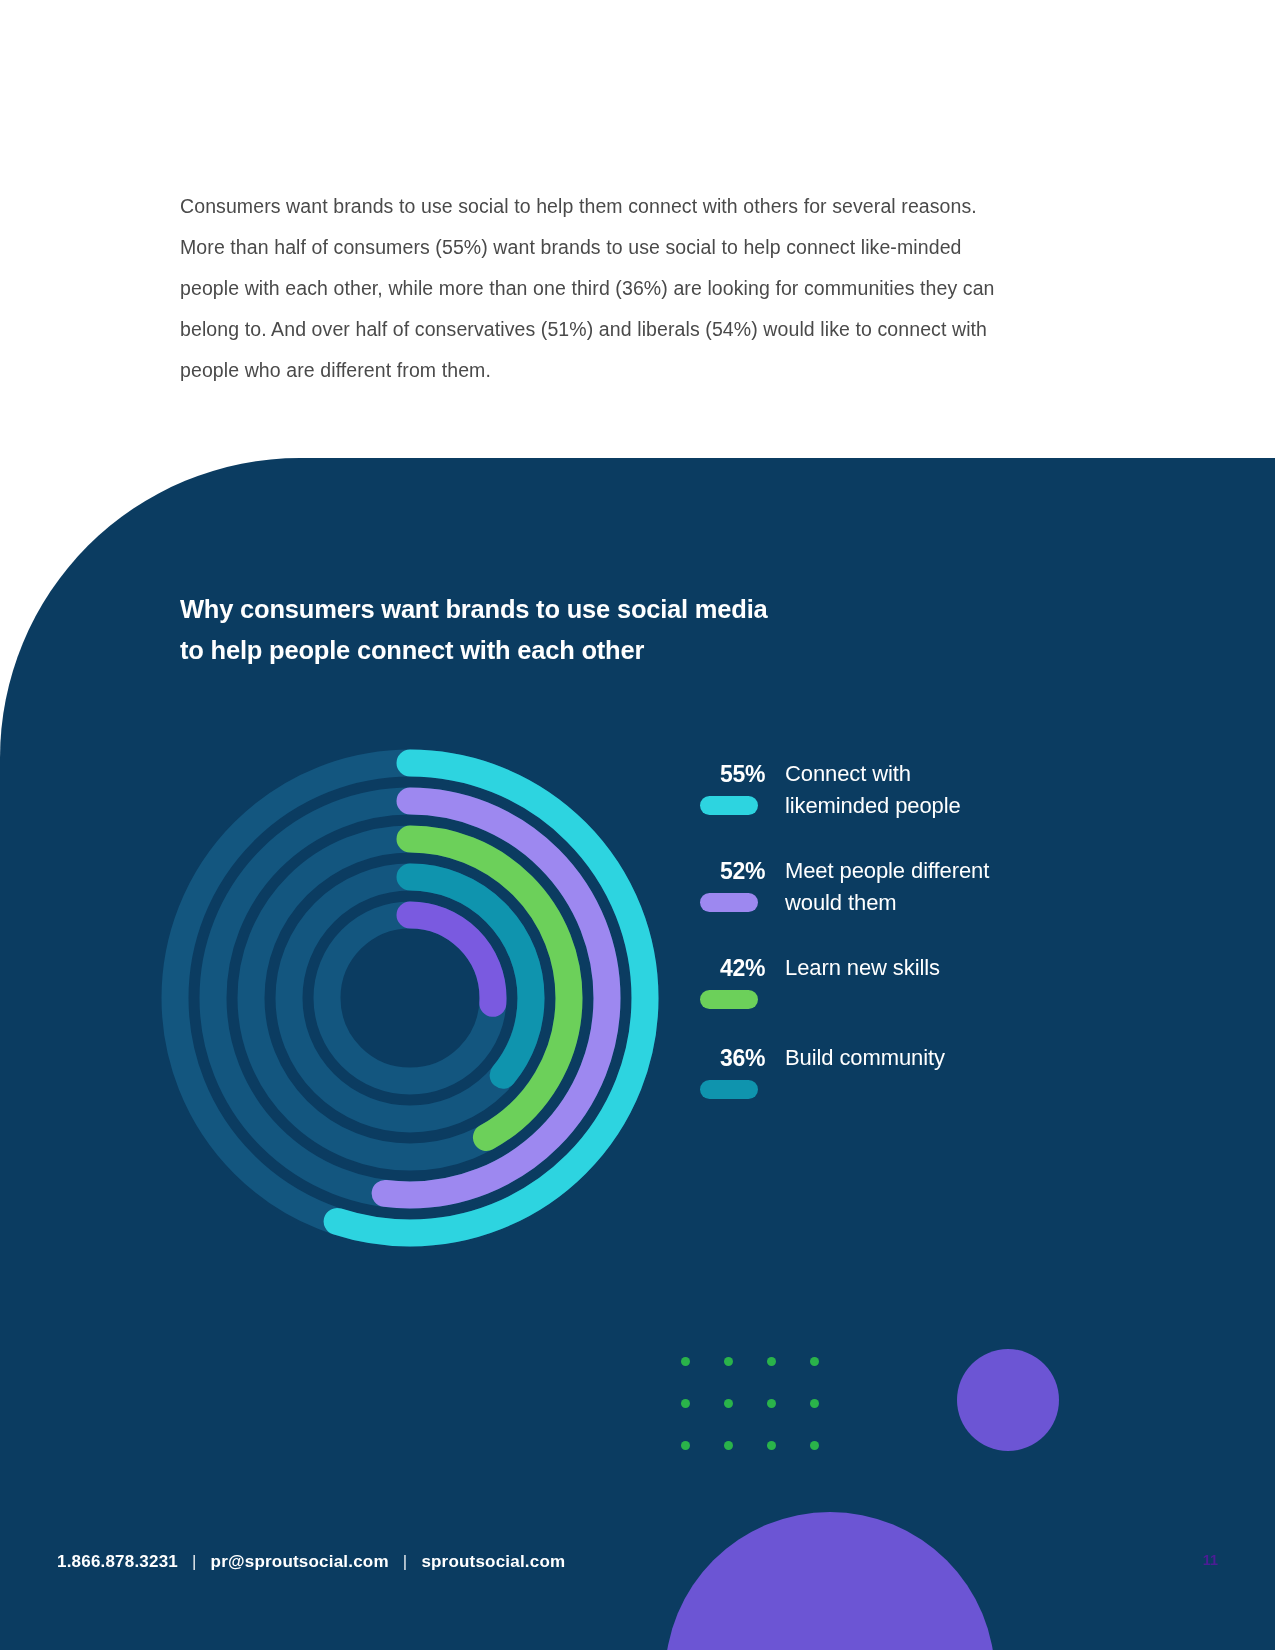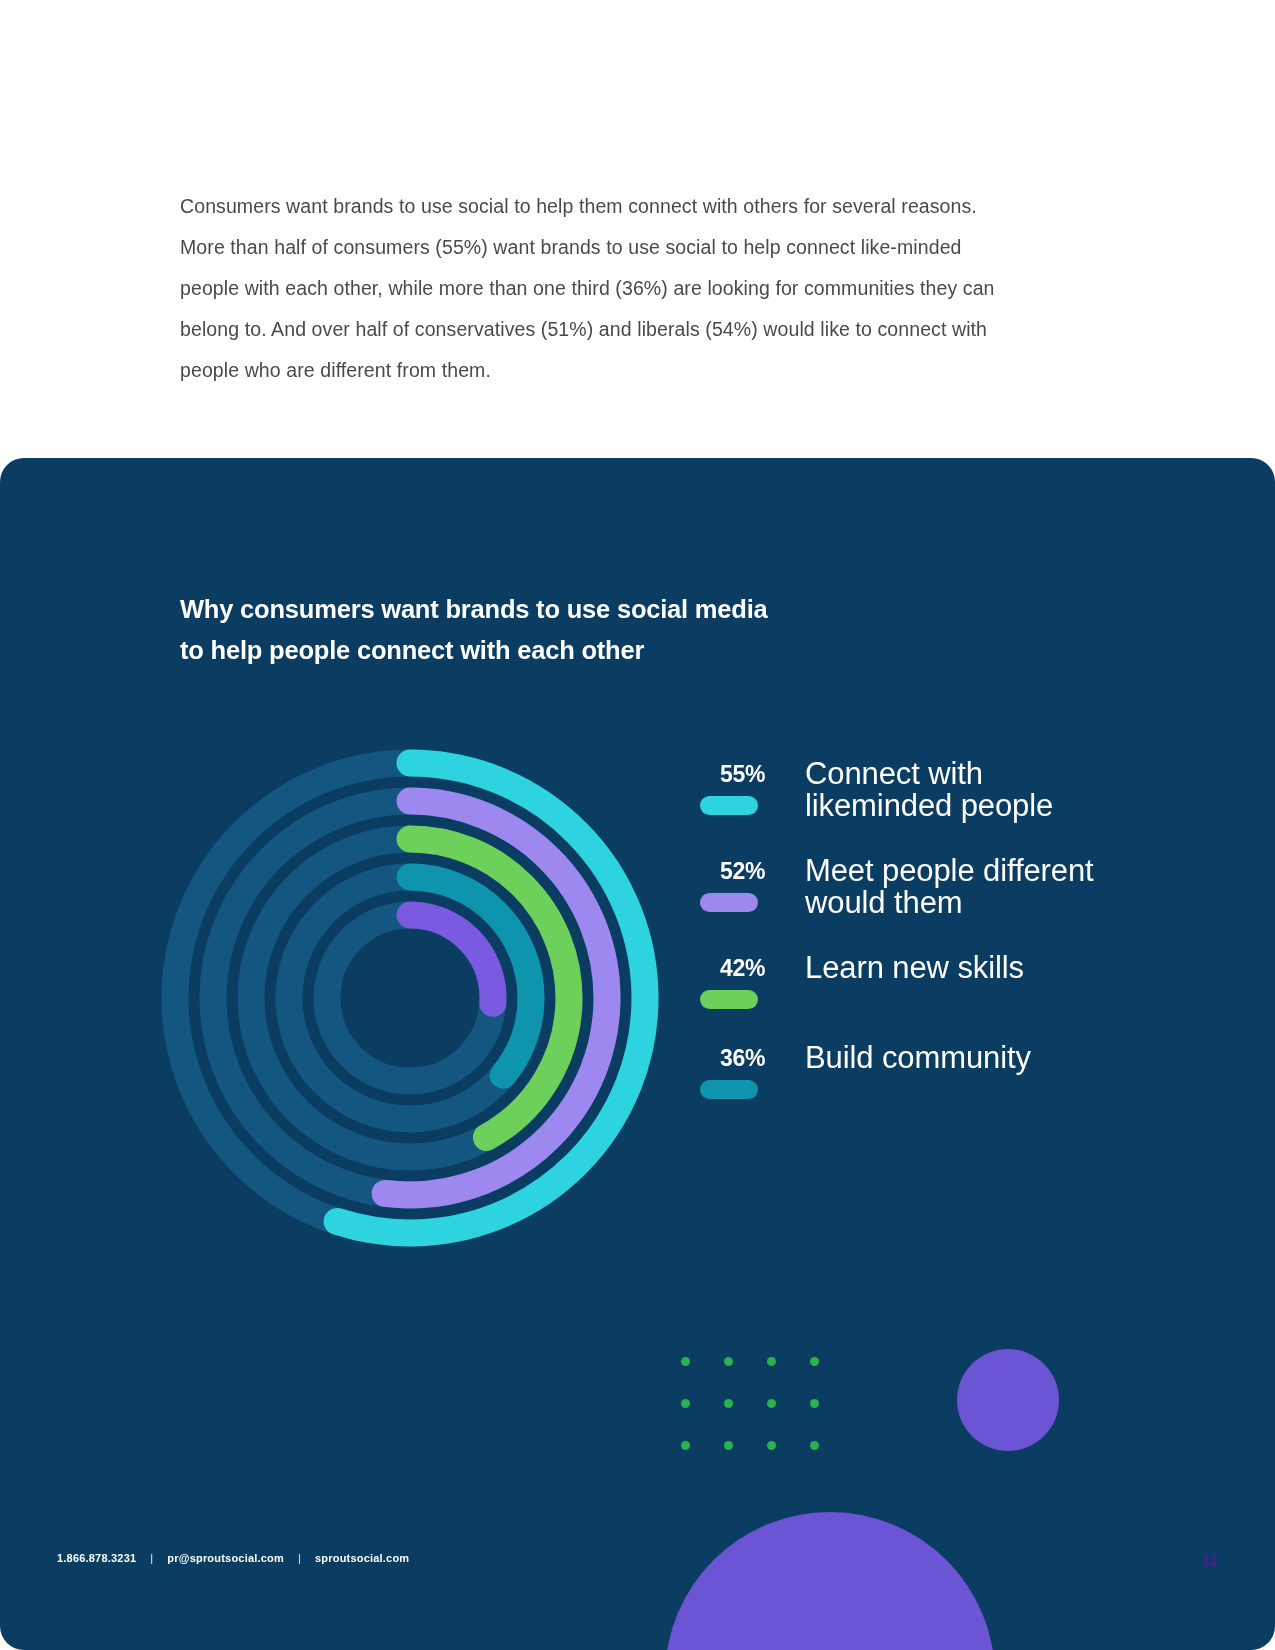--- a/index.html
+++ b/index.html
@@ -30,21 +30,20 @@
   
   .panel {
     position: absolute;
     left: 0;
     top: 458px;
     width: 1275px;
     height: 1192px;
     background: #0b3c61;
     border-top-left-radius: 300px;
     overflow: hidden;
-    border-radius: 24px;
   }
 
   
   .chart-title {
     position: absolute;
     left: 180px;
     top: 131px;
     font-size: 25.5px;
     font-weight: bold;
     color: #ffffff;
@@ -92,26 +91,25 @@
     display: block;
   }
   .legend-swatch {
     display: block;
     width: 58px;
     height: 19px;
     border-radius: 10px;
     margin-top: 6px;
   }
   .legend-label {
-    font-size: 31px;
+    font-size: 22px;
     color: #ffffff;
     line-height: 32px;
     letter-spacing: -0.1px;
     flex: 1;
-    margin-left: 20px;
   }
   .legend-label .l2 { display: block; }
 
   
   .dot-grid {
     position: absolute;
     left: 681px;
     top: 1357px;
     width: 135px;
     height: 120px;
@@ -140,21 +138,21 @@
     height: 102px;
     border-radius: 50%;
     background: #6c55d4;
   }
 
   
   .footer {
     position: absolute;
     left: 57px;
     top: 1552px;
-    font-size: 11px;
+    font-size: 17px;
     font-weight: bold;
     color: #ffffff;
     letter-spacing: 0.2px;
     display: flex;
     align-items: center;
     gap: 0;
     z-index: 5;
     text-align: right;
   }
   .footer .sep {

